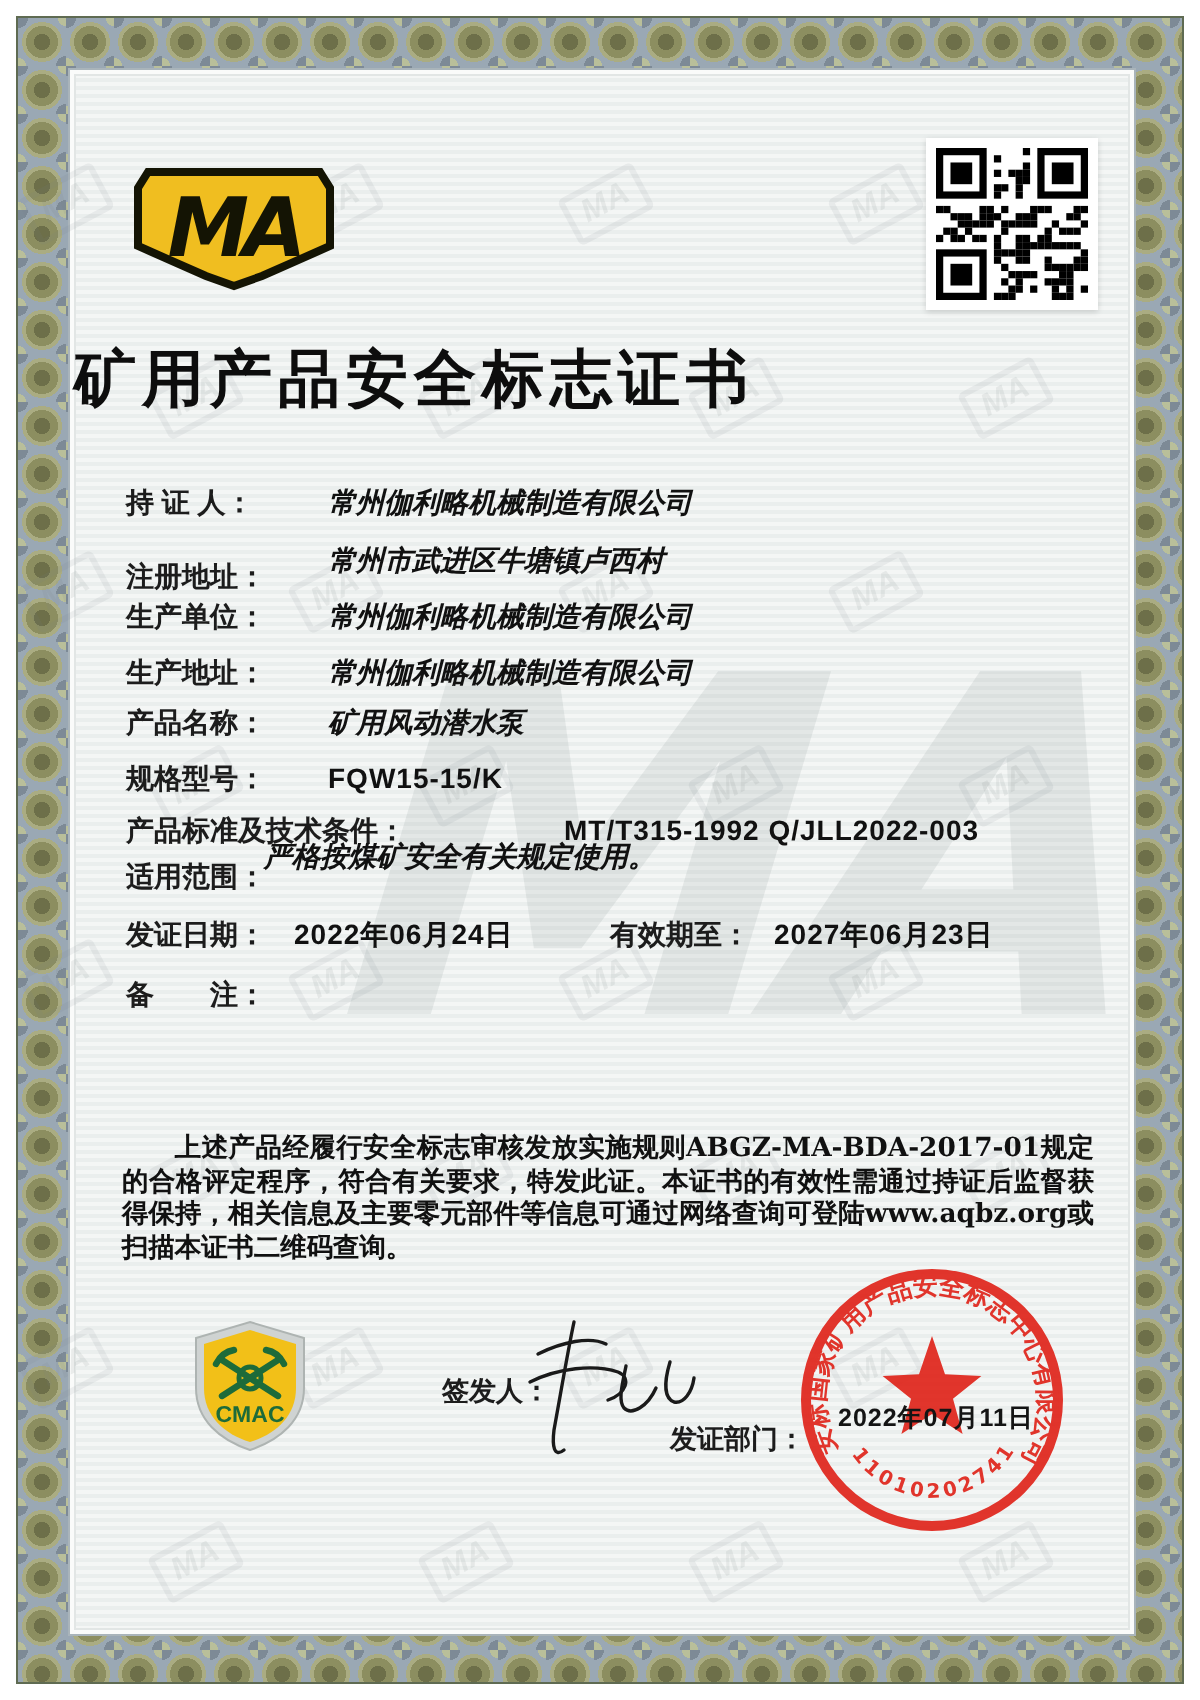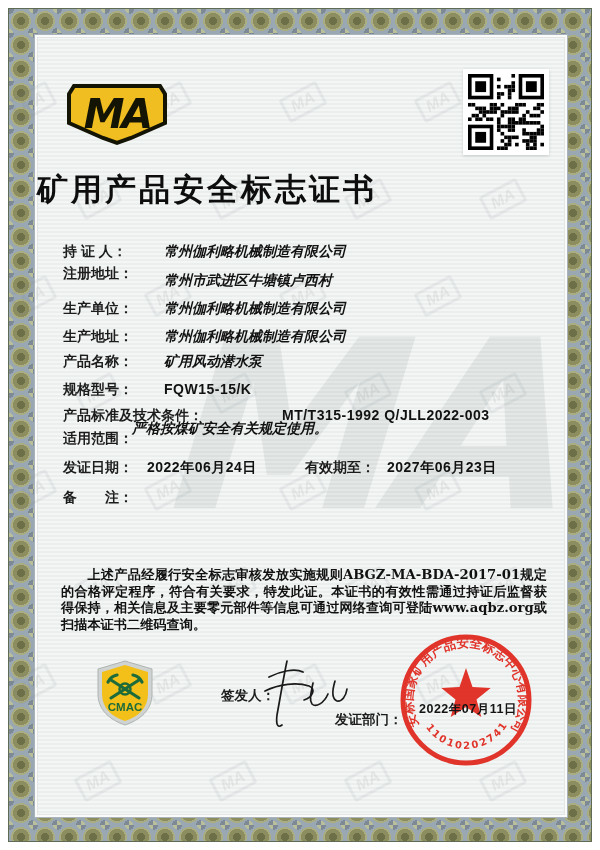--- a/index.html
+++ b/index.html
@@ -267,21 +267,21 @@
             <rect x="4" y="60" width="20" height="20" fill="#fff"></rect>
             <rect x="8" y="64" width="12" height="12" fill="#000"></rect>
           </svg>
       </div>
 
       <div class="abs cert-title">矿用产品安全标志证书</div>
 
       <span class="abs f-label" style="left:26px; top:206px;">持 证 人：</span>
       <span class="abs f-value kai" style="left:127px; top:206px;">常州伽利略机械制造有限公司</span>
 
-      <span class="abs f-label" style="left:26px; top:228px;text-align:center;">注册地址：</span>
+      <span class="abs f-label" style="left:26px; top:243px;text-align:center;">注册地址：</span>
       <span class="abs f-value kai" style="left:127px; top:235px;">常州市武进区牛塘镇卢西村</span>
 
       <span class="abs f-label" style="left:26px; top:263px;">生产单位：</span>
       <span class="abs f-value kai" style="left:127px; top:263px;">常州伽利略机械制造有限公司</span>
 
       <span class="abs f-label" style="left:26px; top:291px;">生产地址：</span>
       <span class="abs f-value kai" style="left:127px; top:291px;">常州伽利略机械制造有限公司</span>
 
       <span class="abs f-label" style="left:26px; top:316px;">产品名称：</span>
       <span class="abs f-value kai" style="left:127px; top:316px;">矿用风动潜水泵</span>

